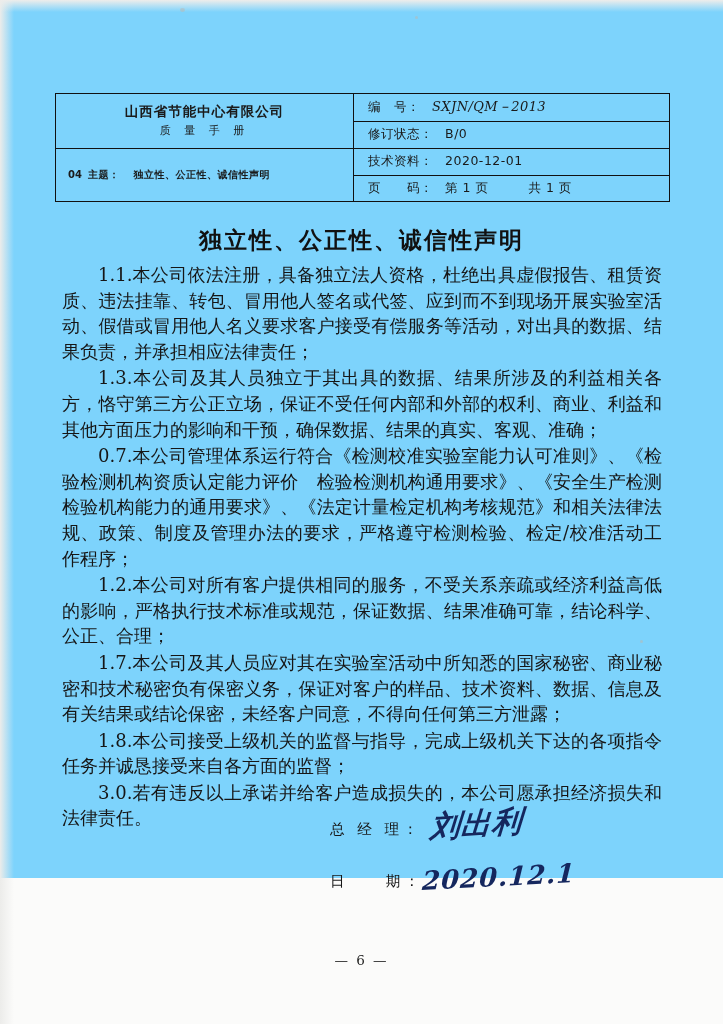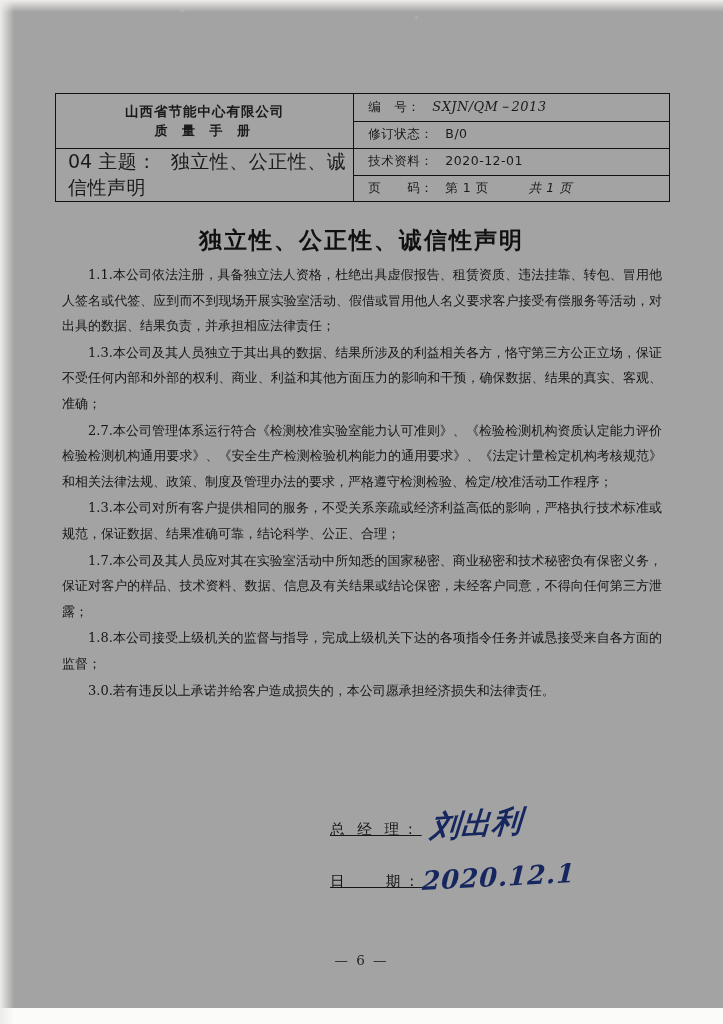--- a/index.html
+++ b/index.html
@@ -12,22 +12,22 @@
     height: 1024px;
     font-family: "DejaVu Sans", "Liberation Sans", sans-serif;
     color: #1a1a1a;
     position: relative;
     overflow: hidden;
   }
   .page {
     position: absolute;
     left: 0; top: 0;
     width: 723px;
-    height: 1008px;
-    background: #a3a3a3;
+    height: 878px;
+    background: #7dd3fc;
   }
   
   .scan-edge-left {
     position: absolute; left: 0; top: 0; width: 14px; height: 1024px;
     background: linear-gradient(to right, #ececea, rgba(255,255,255,0));
     pointer-events: none;
   }
   .scan-edge-top {
     position: absolute; left: 0; top: 0; width: 723px; height: 12px;
     background: linear-gradient(to bottom, #eeedeb, rgba(255,255,255,0));
@@ -67,46 +67,46 @@
     height: 25px;
   }
   .company-name {
     font-size: 13.5px;
     font-weight: bold;
     letter-spacing: 1px;
     line-height: 19px;
     padding-top: 8px;
   }
   .manual-name {
-    font-size: 13px;
-    font-weight: bold;
+    font-size: 11px;
+    font-weight: normal;
     letter-spacing: 5px;
     line-height: 19px;
     padding-bottom: 8px;
   }
   .subject-cell {
     height: 52px;
     text-align: left;
     padding-left: 12px !important;
-    font-size: 19px;
-    font-weight: normal;
+    font-size: 10px;
+    font-weight: bold;
   }
   .subject-no { margin-right: 6px; }
   .subject-label { letter-spacing: .5px; margin-right: 14px; }
   .subject-text { letter-spacing: .5px; }
 
   .kv-label { display: inline-block; font-family: Liberation Mono, monospace; }
   .kv-value { display: inline-block; margin-left: 12px; }
   .italic-code {
     font-family: "DejaVu Serif", "Liberation Serif", serif;
     font-style: italic;
     font-size: 13px;
     letter-spacing: .4px;
   }
-  .page-count { margin-left: 40px; font-style: italic; }
+  .page-count { margin-left: 40px; }
 
   
   .doc-title {
     position: absolute;
     top: 225px;
     left: 0;
     width: 723px;
     text-align: center;
     font-family: "DejaVu Serif", "Liberation Serif", serif;
     font-weight: bold;
@@ -115,21 +115,21 @@
     color: #111;
   }
 
   
   .body-text {
     position: absolute;
     left: 62px;
     top: 262px;
     width: 600px;
     font-family: "DejaVu Serif", "Liberation Serif", serif;
-    font-size: 13px;
+    font-size: 18px;
     line-height: 25.6px;
     color: #161616;
     text-align: justify;
   }
   .para {
     text-indent: 2em;
     margin: 0 0 1px 0;
   }
 
   
@@ -141,21 +141,20 @@
     font-family: "DejaVu Serif", "Liberation Serif", serif;
     font-size: 14.6px;
     color: #161616;
   }
   .sig-row {
     position: relative;
     height: 52px;
   }
   .sig-label {
     letter-spacing: 4px;
-    text-decoration: underline;
   }
   .sig-handwrite {
     position: absolute;
     left: 100px;
     top: -16px;
     font-family: "DejaVu Serif", "Liberation Serif", serif;
     font-style: italic;
     font-size: 30px;
     color: #15275e;
     transform: rotate(-4deg) skewX(-8deg);
@@ -224,22 +223,22 @@
       </td>
     </tr>
   </tbody>
     </table>
 
   <div class="doc-title">独立性、公正性、诚信性声明</div>
 
   <div class="body-text">
     <p class="para">1.1.本公司依法注册，具备独立法人资格，杜绝出具虚假报告、租赁资质、违法挂靠、转包、冒用他人签名或代签、应到而不到现场开展实验室活动、假借或冒用他人名义要求客户接受有偿服务等活动，对出具的数据、结果负责，并承担相应法律责任；</p>
     <p class="para">1.3.本公司及其人员独立于其出具的数据、结果所涉及的利益相关各方，恪守第三方公正立场，保证不受任何内部和外部的权利、商业、利益和其他方面压力的影响和干预，确保数据、结果的真实、客观、准确；</p>
-    <p class="para">2.7.本公司管理体系运行符合《检测校准实验室能力认可准则》、《检验检测机构资质认定能力评价　检验检测机构通用要求》、《安全生产检测检验机构能力的通用要求》、《法定计量检定机构考核规范》和相关法律法规、政策、制度及管理办法的要求，严格遵守检测检验、检定/校准活动工作程序；</p>
-    <p class="para">1.3.本公司对所有客户提供相同的服务，不受关系亲疏或经济利益高低的影响，严格执行技术标准或规范，保证数据、结果准确可靠，结论科学、公正、合理；</p>
+    <p class="para">0.7.本公司管理体系运行符合《检测校准实验室能力认可准则》、《检验检测机构资质认定能力评价　检验检测机构通用要求》、《安全生产检测检验机构能力的通用要求》、《法定计量检定机构考核规范》和相关法律法规、政策、制度及管理办法的要求，严格遵守检测检验、检定/校准活动工作程序；</p>
+    <p class="para">1.2.本公司对所有客户提供相同的服务，不受关系亲疏或经济利益高低的影响，严格执行技术标准或规范，保证数据、结果准确可靠，结论科学、公正、合理；</p>
     <p class="para">1.7.本公司及其人员应对其在实验室活动中所知悉的国家秘密、商业秘密和技术秘密负有保密义务，保证对客户的样品、技术资料、数据、信息及有关结果或结论保密，未经客户同意，不得向任何第三方泄露；</p>
     <p class="para">1.8.本公司接受上级机关的监督与指导，完成上级机关下达的各项指令任务并诚恳接受来自各方面的监督；</p>
     <p class="para">3.0.若有违反以上承诺并给客户造成损失的，本公司愿承担经济损失和法律责任。</p>
   </div>
 
   <div class="sig-block">
     <div class="sig-row">
       <span class="sig-label">总 经 理：</span>
       <span class="sig-handwrite">刘出利</span>
     </div>

